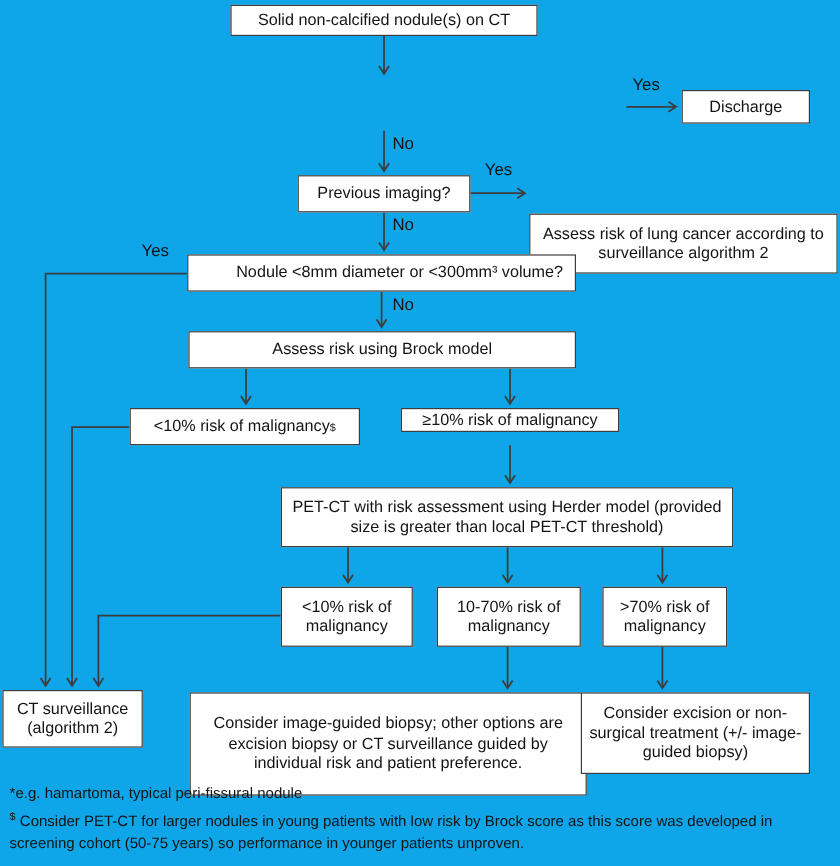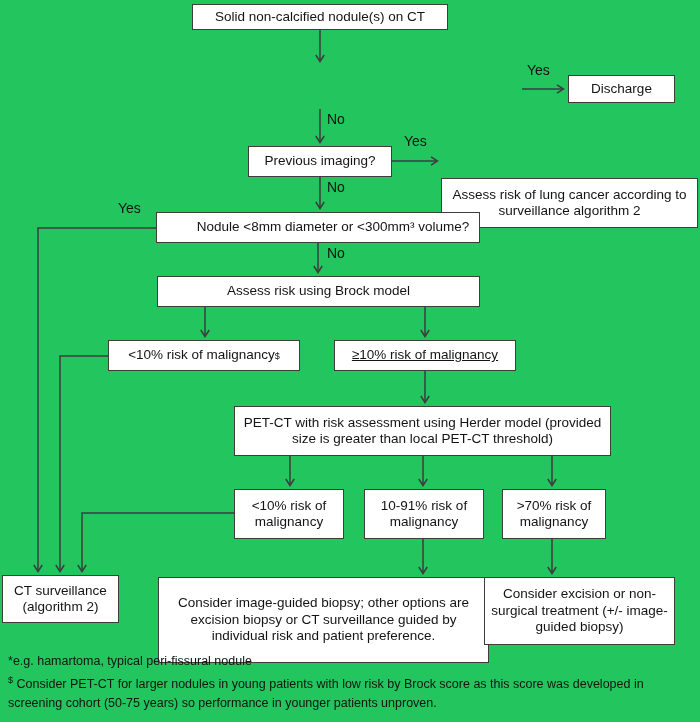--- a/index.html
+++ b/index.html
@@ -1,17 +1,17 @@
 <!DOCTYPE html>
 <html><head>
 <meta charset="utf-8">
 <style>
   html,body{margin:0;padding:0;background:#ffffff;}
   #canvas{
-    position:relative;width:700px;height:722px;background:#22c55e;
+    position:relative;width:700px;height:722px;background:#0ea5e9;
     font-family:"Liberation Sans","DejaVu Sans",sans-serif;color:#141414;
     overflow:hidden;
   }
   #edges{position:absolute;left:0;top:0;width:700px;height:722px;pointer-events:none;}
   .node{
     position:absolute;box-sizing:border-box;background:#ffffff;
     border:1.6px solid #3d3d3d;display:flex;align-items:center;justify-content:center;
     text-align:center;font-size:13.5px;line-height:1.22;padding:2px 6px;
   }
   .node sup{font-size:9px;line-height:0;}
@@ -66,27 +66,27 @@
 
   <div class="node" style="left:156px;top:212px;width:324px;height:31px;padding-left:36px;">Nodule &lt;8mm diameter or &lt;300mm³ volume?</div>
 
   <div class="node" style="left:157px;top:276px;width:323px;height:31px;text-align:center;">Assess risk using Brock model</div>
 
   <div class="node" style="left:108px;top:340px;width:192px;height:31px;">
       <span>&lt;10% risk of malignancy</span>
       <sup>$</sup>
     </div>
 
-  <div class="node" style="left:334px;top:340px;width:182px;height:31px;text-decoration:underline;">≥10% risk of malignancy</div>
+  <div class="node" style="left:334px;top:340px;width:182px;height:20px;">≥10% risk of malignancy</div>
 
   <div class="node" style="left:234px;top:406px;width:377px;height:50px;">PET-CT with risk assessment using Herder model (provided size is greater than local PET-CT threshold)</div>
 
   <div class="node" style="left:234px;top:489px;width:110px;height:50px;">&lt;10% risk of malignancy</div>
 
-  <div class="node" style="left:364px;top:489px;width:120px;height:50px;">10-91% risk of malignancy</div>
+  <div class="node" style="left:364px;top:489px;width:120px;height:50px;">10-70% risk of malignancy</div>
 
   <div class="node" style="left:502px;top:489px;width:104px;height:50px;">&gt;70% risk of malignancy</div>
 
   <div class="node" style="left:2px;top:575px;width:117px;height:48px;">CT surveillance (algorithm 2)</div>
 
   <div class="node" style="left:158px;top:577px;width:331px;height:86px;">Consider image-guided biopsy; other options are excision biopsy or CT surveillance guided by individual risk and patient preference.</div>
 
   <div class="node" style="left:484px;top:577px;width:191px;height:68px;">Consider excision or non-surgical treatment (+/- image-guided biopsy)</div>
 
   <div class="edge-label" style="left:527px;top:62px;">Yes</div>

